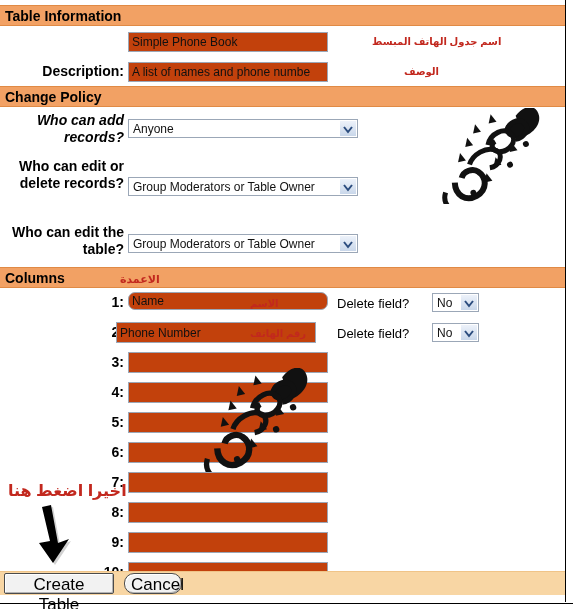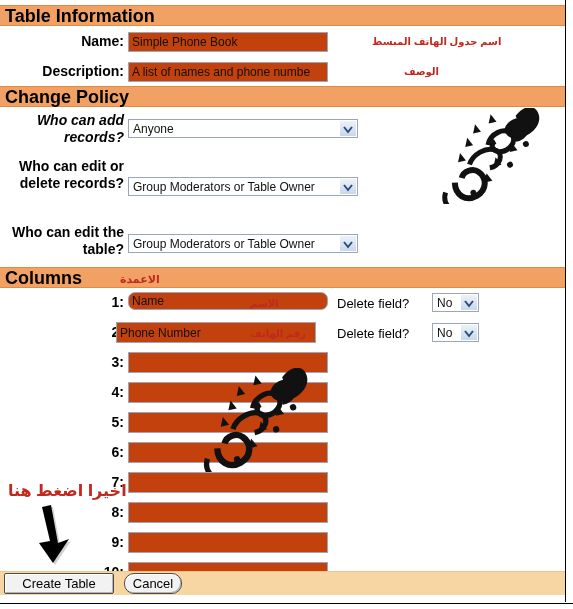--- a/index.html
+++ b/index.html
@@ -18,21 +18,21 @@
   
   .section-bar{
     position:absolute;left:0;width:565px;height:21px;
     background:#F2A164;
     border-top:1px solid #E08A45;
     border-bottom:1px solid #E08A45;
     box-sizing:border-box;
   }
   .section-bar .title{
     position:absolute;left:5px;top:1px;
-    font-size:18px;font-weight:bold;letter-spacing:0px;
+    font-size:14px;font-weight:bold;letter-spacing:0px;
     color:#000;line-height:19px;
   }
   .section-bar .ar{
     position:absolute;left:120px;top:2px;
     font-size:11px;color:#C2281E;font-weight:bold;
     direction:rtl;line-height:18px;
   }
 
   
   .lbl{
@@ -89,42 +89,41 @@
   .actionbar{
     position:absolute;left:0;width:565px;height:24px;
     background:#F8D6A4;border-top:1px solid #F0C488;
     box-sizing:border-box;
   }
   .btn3d{
     position:absolute;box-sizing:border-box;
     background:#F2F2F2;
     border:1px solid #4B4B4B;
     border-radius:2px;
-    font-size:13px;color:#000;
+    font-size:17px;color:#000;
     text-align:center;
     font-family:"Liberation Sans","DejaVu Sans",sans-serif;
     box-shadow:inset 1px 1px 0 #fff, inset -1px -1px 0 #B4B4B4;
     cursor:pointer;
   }
   .watermark{position:absolute;pointer-events:none;}
 </style>
 </head>
 <body>
 
 <div id="page">
 
   <div class="top-white"></div>
   <div class="border-right"></div>
   <div class="border-bottom"></div>
 
   <div class="section-bar" style="top:5px;">
     <span class="title">Table Information</span>
   </div>
 
-  <span class="lbl" style="left:0px;top:33px;width:124px;">Name:</span>
   <input class="tinput" style="left: 128px; top: 32px; width: 200px; height: 20px;" value="Simple Phone Book">
   <span class="inline-ar" style="left:372px;top:35px;text-align:center;">اسم جدول الهاتف المبسط</span>
 
   <span class="lbl" style="left:0px;top:63px;width:124px;">Description:</span>
   <input class="tinput" style="left: 128px; top: 62px; width: 200px; height: 20px;" value="A list of names and phone numbe">
   <span class="inline-ar" style="left:404px;top:65px;">الوصف</span>
 
   <div class="section-bar" style="top:86px;">
     <span class="title">Change Policy</span>
   </div>

